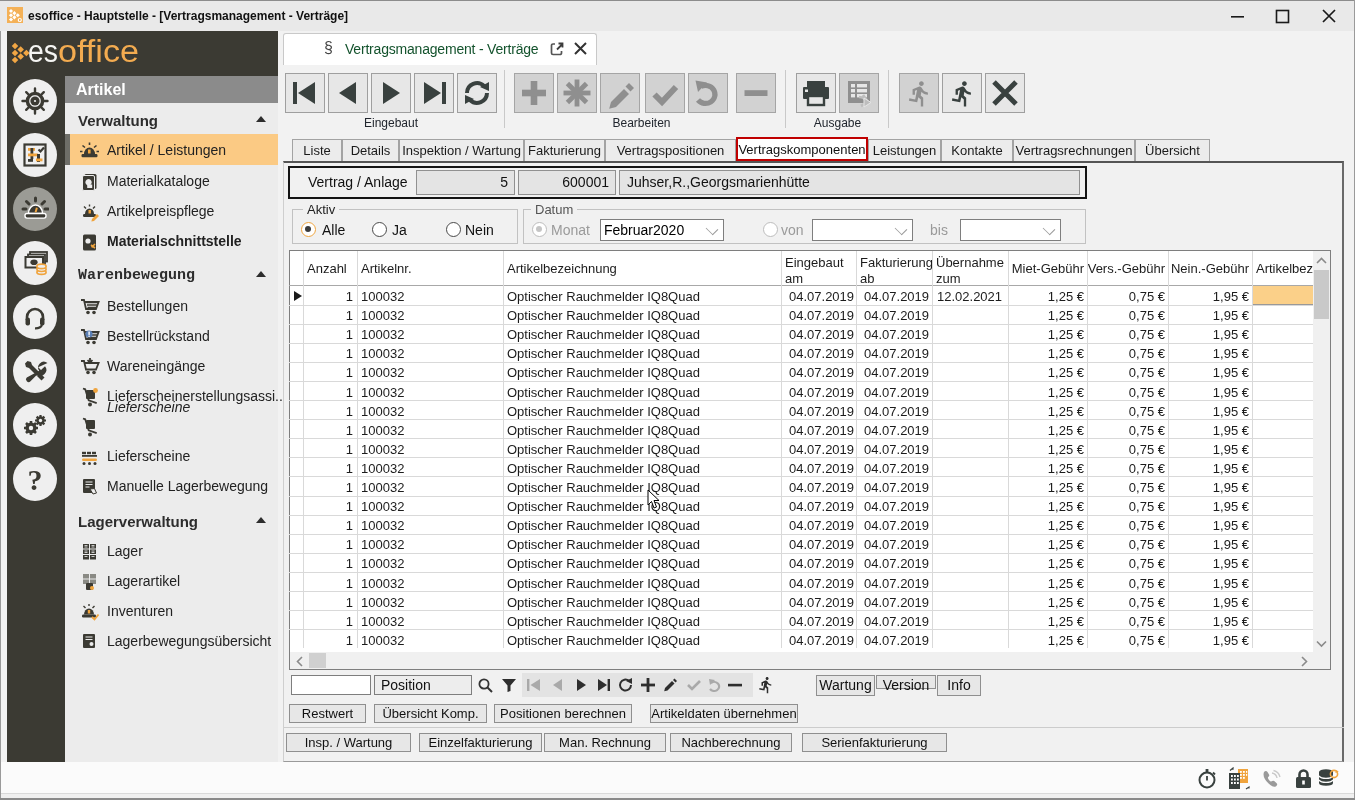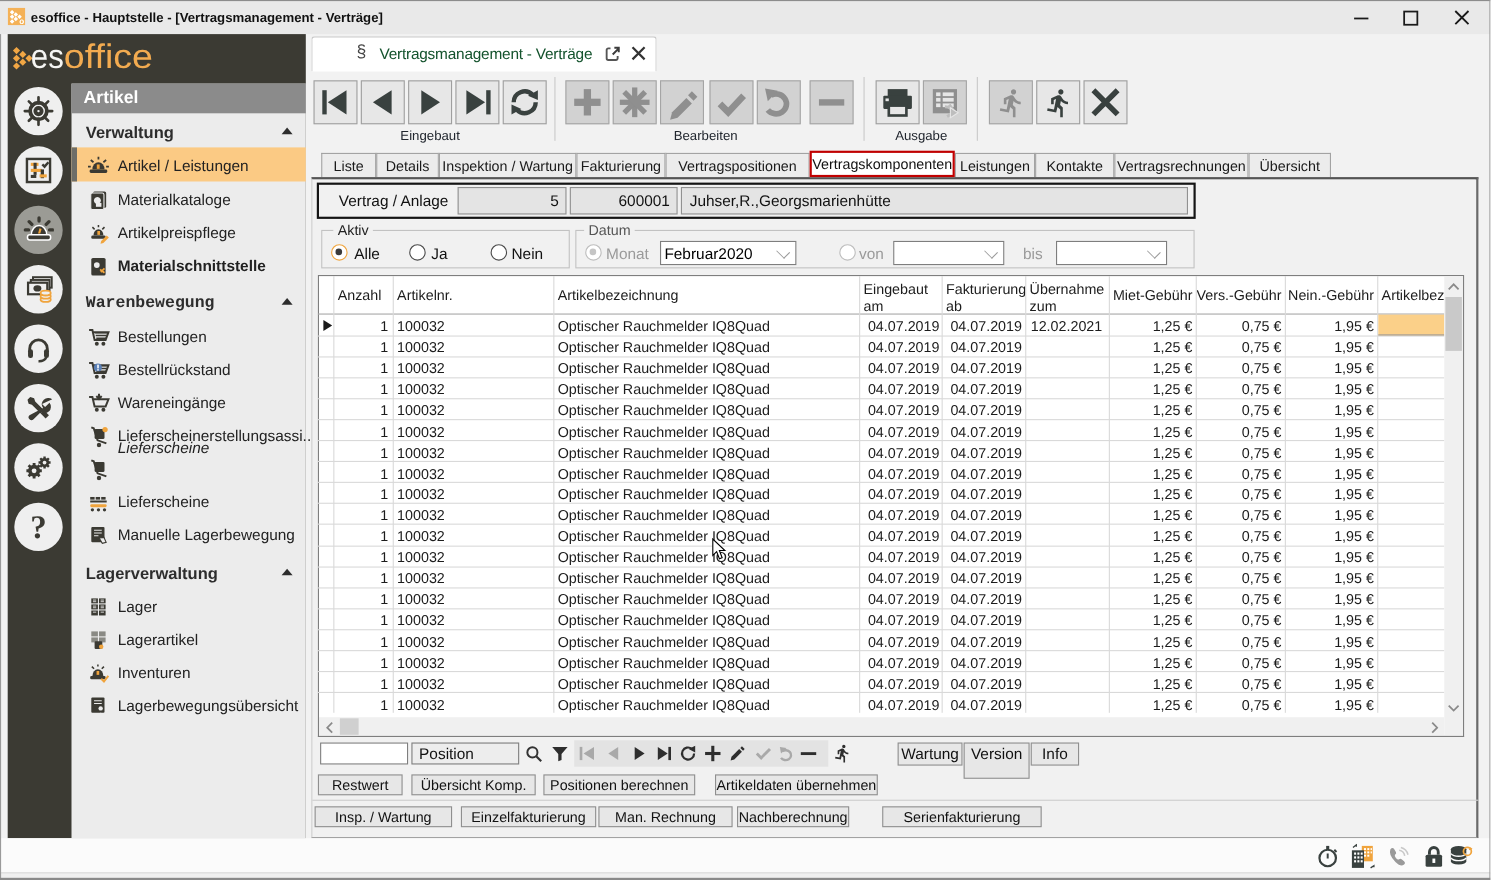--- a/index.html
+++ b/index.html
@@ -724,21 +724,21 @@
     <rect x="1" y="6.8" width="14" height="2.6" fill="#2e2e2e"></rect>
   </svg>
 <svg class="abs" style="left:757px;top:676px;" width="17" height="18">
 <g transform="scale(0.75)">
       <path d="M13.49 5.48c1.1 0 2-.9 2-2s-.9-2-2-2-2 .9-2 2 .9 2 2 2zm-3.6 13.9l1-4.4 2.1 2v6h2v-7.5l-2.1-2 .6-3c1.3 1.5 3.3 2.5 5.5 2.5v-2c-1.9 0-3.5-1-4.3-2.4l-1-1.6c-.4-.6-1-1-1.7-1-.3 0-.5.1-.8.1l-5.2 2.2v4.7h2v-3.4l1.8-.7-1.6 8.1-4.9-1-.4 2 7 1.4z" fill="#2e2e2e"></path>
     </g>
 </svg>
 <div class="btn" style="left:816px;top:675px;width:59px;height:21px;line-height:19px;font-size:14px;">
     <span class="bc">Wartung</span>
   </div>
-<div class="btn" style="left:876px;top:675px;width:60px;height:33px;line-height:19px;font-size:14px;">
+<div class="btn" style="left:876px;top:675px;width:60px;height:14px;line-height:19px;font-size:14px;">
     <span class="bc">Version</span>
   </div>
 <div class="btn" style="left:937px;top:675px;width:44px;height:21px;line-height:19px;font-size:14px;">
     <span class="bc">Info</span>
   </div>
 <div class="btn" style="left:289px;top:704px;width:77px;height:19px;line-height:17px;">
     <span class="bc">Restwert</span>
   </div>
 <div class="btn" style="left:374px;top:704px;width:113px;height:19px;line-height:17px;">
     <span class="bc">Übersicht Komp.</span>
@@ -752,21 +752,21 @@
 <div class="abs" style="left:284px;top:727px;width:1060px;height:1px;background:#cccccc;"></div>
 <div class="btn" style="left:286px;top:733px;width:125px;height:19px;line-height:17px;">
     <span class="bc">Insp. / Wartung</span>
   </div>
 <div class="btn" style="left:419px;top:733px;width:123px;height:19px;line-height:17px;">
     <span class="bc">Einzelfakturierung</span>
   </div>
 <div class="btn" style="left:544px;top:733px;width:122px;height:19px;line-height:17px;">
     <span class="bc">Man. Rechnung</span>
   </div>
-<div class="btn" style="left:670px;top:733px;width:102px;height:19px;line-height:17px;">
+<div class="btn" style="left:670px;top:733px;width:122px;height:19px;line-height:17px;">
     <span class="bc">Nachberechnung</span>
   </div>
 <div class="btn" style="left:802px;top:733px;width:145px;height:19px;line-height:17px;">
     <span class="bc">Serienfakturierung</span>
   </div>
 <div class="abs" style="left:0;top:762px;width:1355px;height:31px;background:#fbfbfb;"></div>
 <div class="abs" style="left:0;top:793px;width:1355px;height:7px;background:#f0f0f0;border-top:1px solid #dadada;"></div>
 <svg class="abs" style="left:1197px;top:768px;" width="20" height="22">
 <circle cx="10" cy="12" r="7.5" fill="none" stroke="#39413f" stroke-width="2"></circle>
 <rect x="8.6" y="1" width="2.8" height="3" fill="#39413f"></rect>

